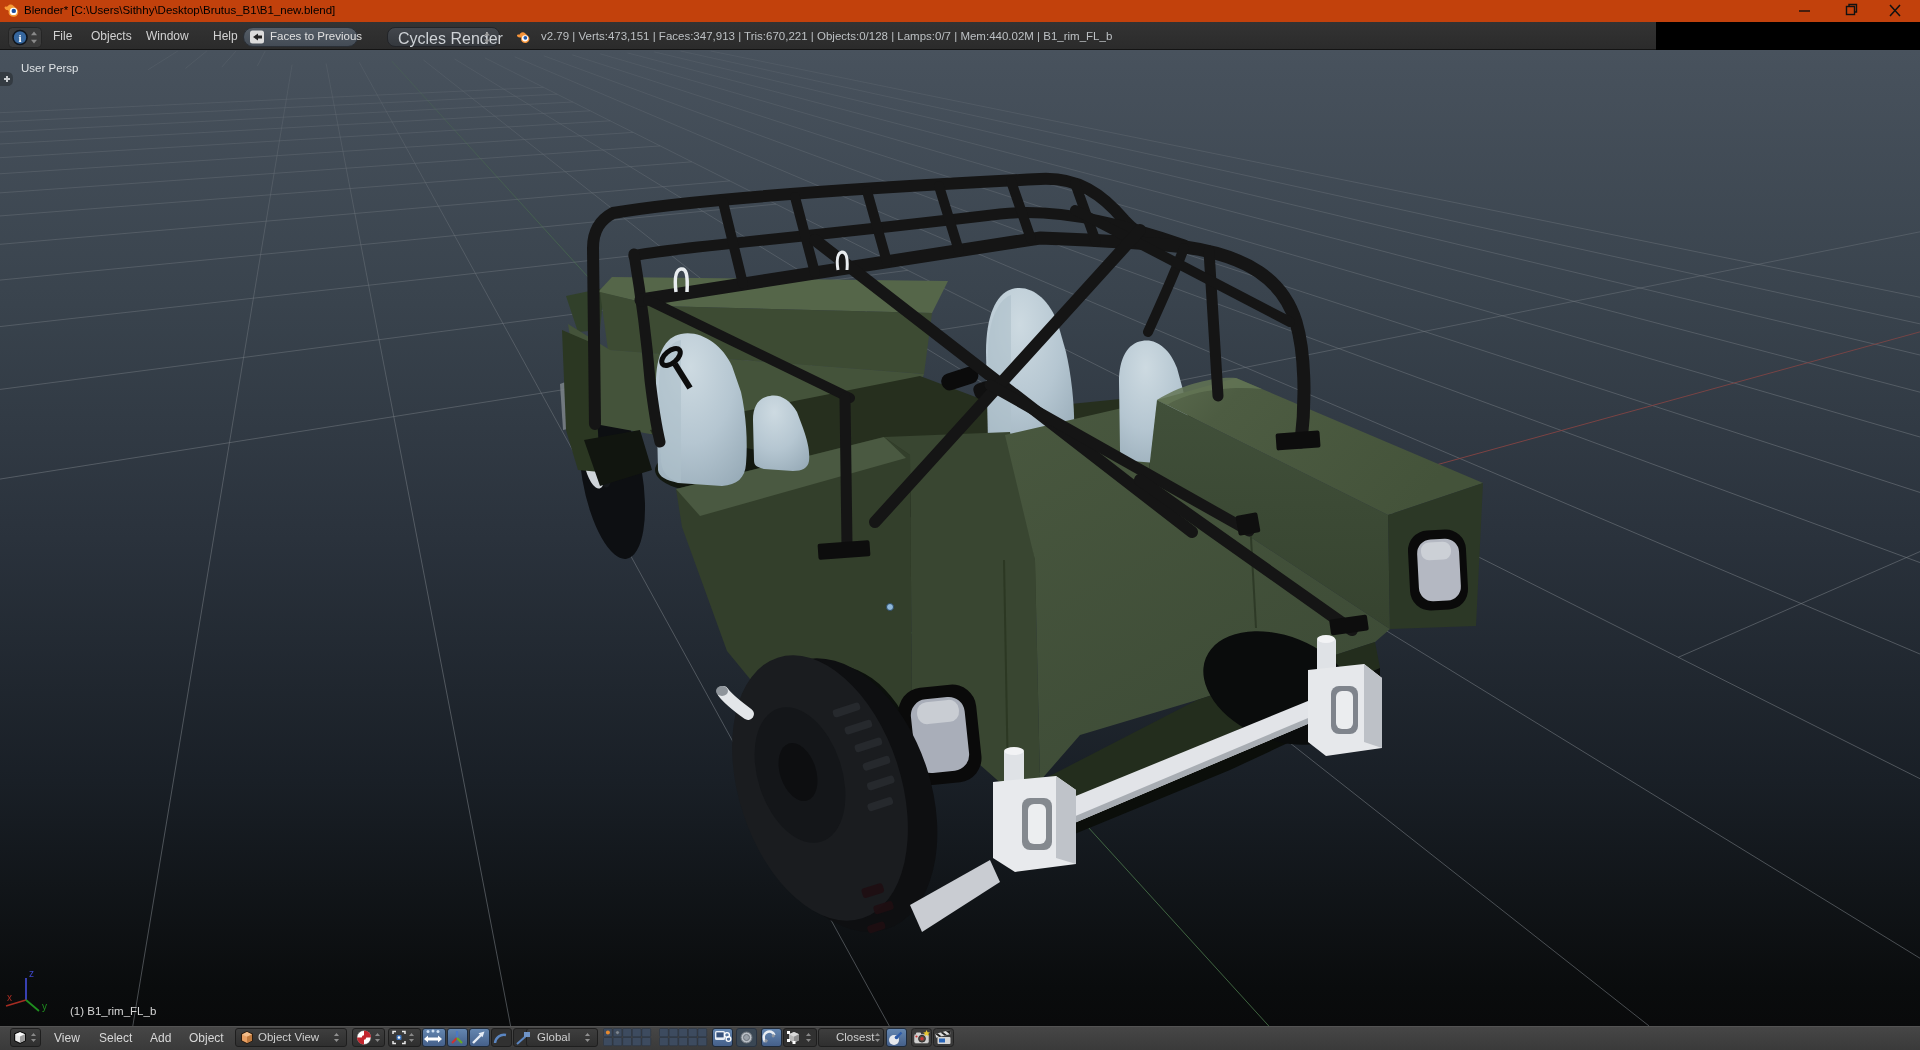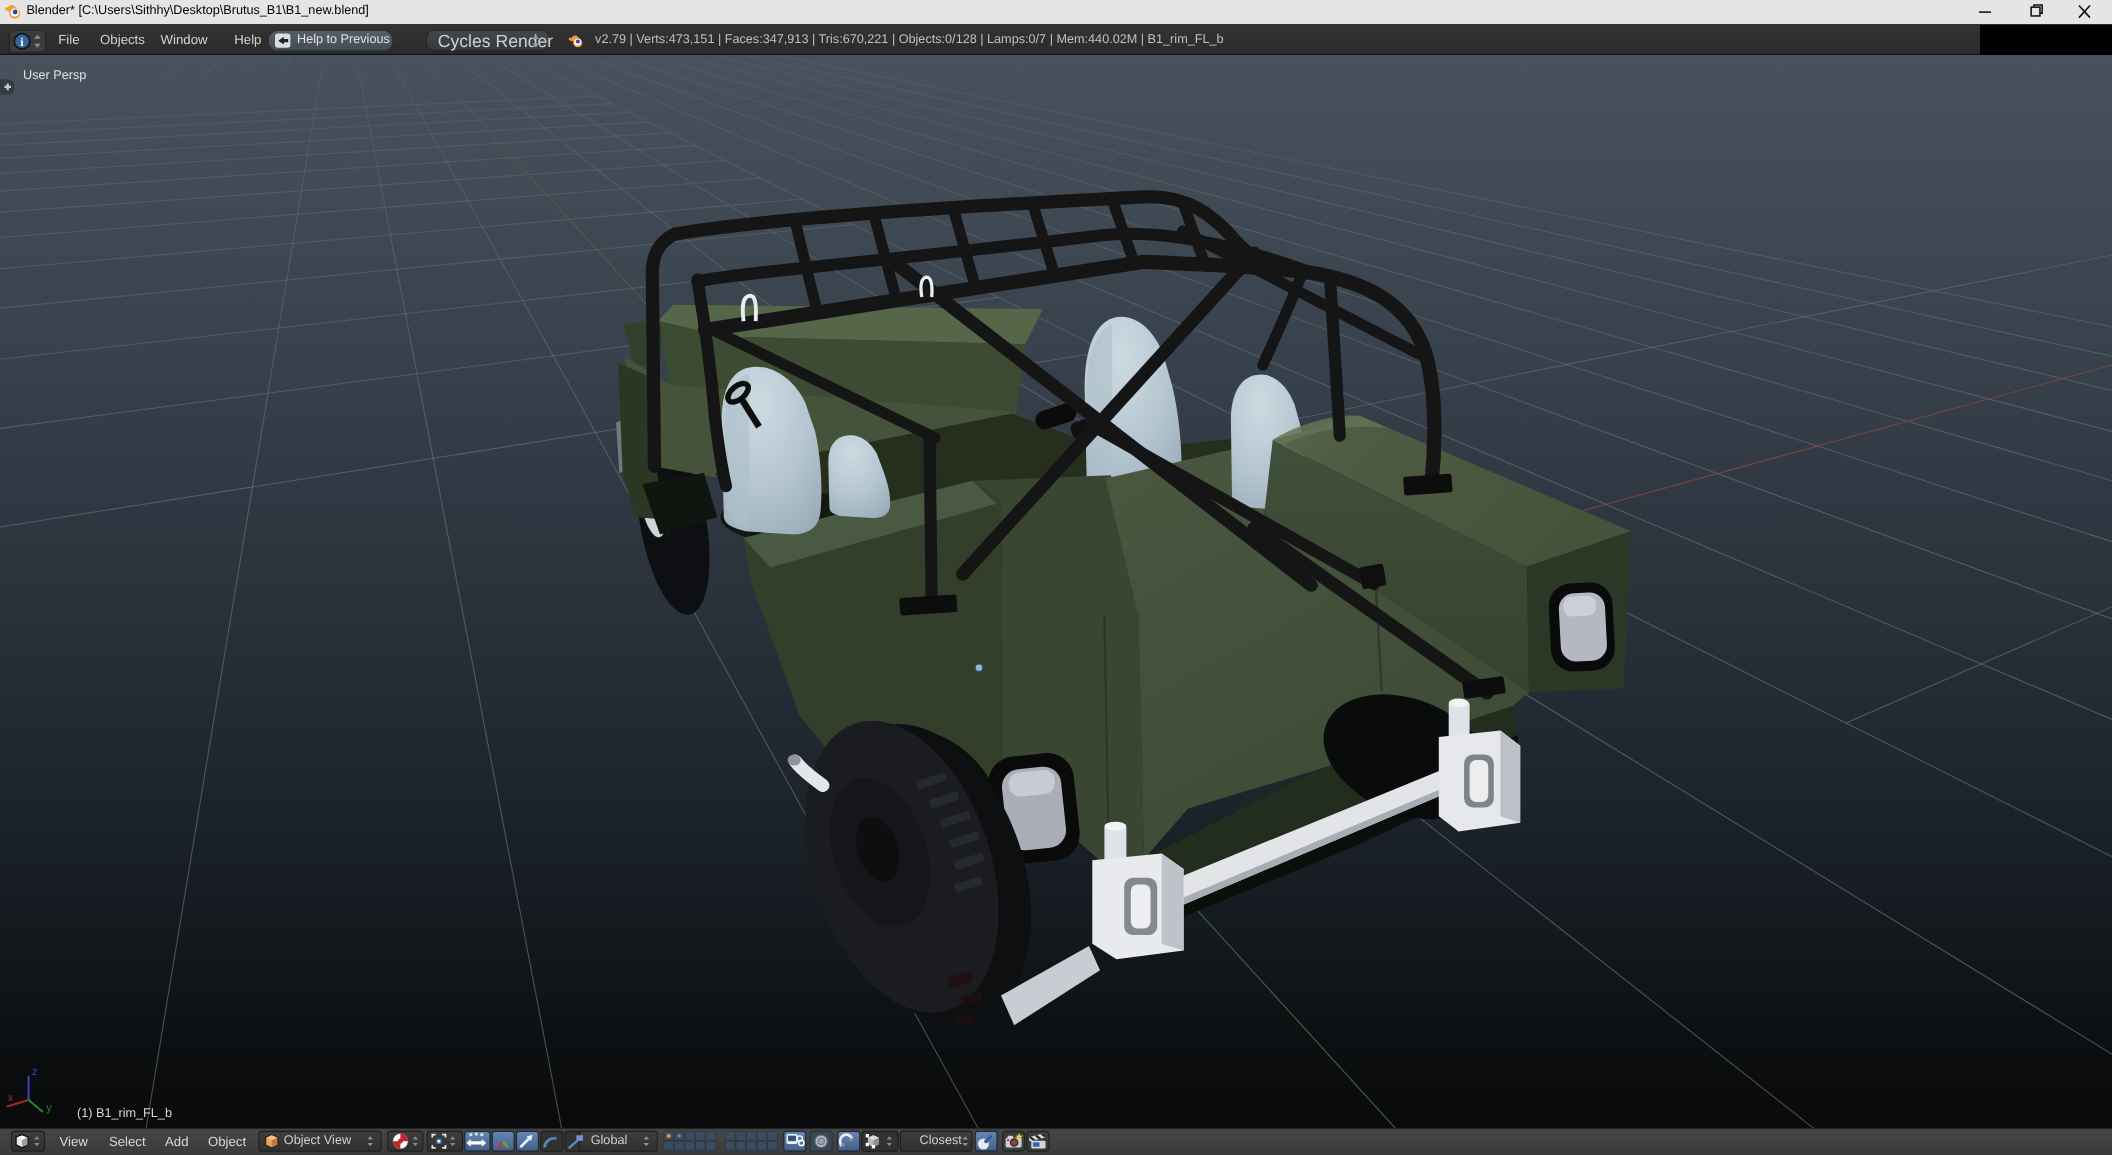--- a/index.html
+++ b/index.html
@@ -1,40 +1,40 @@
 <!DOCTYPE html>
 <html><head><meta charset="utf-8"><style>
 *{margin:0;padding:0;box-sizing:border-box}
 html,body{width:1920px;height:1050px;overflow:hidden;background:#000;
  font-family:"Liberation Sans",sans-serif;}
 .abs{position:absolute}
-#title{position:absolute;left:0;top:0;width:1920px;height:22px;background:#e5e5e5;color:#000}
+#title{position:absolute;left:0;top:0;width:1920px;height:22px;background:#c2410c;color:#000}
 #title .txt{position:absolute;left:24px;top:4px;font-size:11.5px;color:#000}
-#menubar{position:absolute;left:0;top:22px;width:1800px;height:28px;
+#menubar{position:absolute;left:0;top:22px;width:1656px;height:28px;
  background:linear-gradient(#333333,#2b2b2b);border-bottom:1px solid #141414}
 .mtxt{position:absolute;top:7px;font-size:12px;color:#d2d2d2}
 #viewport{position:absolute;left:0;top:50px;width:1920px;height:976px;
  background:linear-gradient(180deg,#48525d 0%,#39434d 26%,#2a323c 50%,#191f26 75%,#0a0c0d 96%,#090a0b 100%)}
 #toolbar{position:absolute;left:0;top:1026px;width:1920px;height:24px;
  background:linear-gradient(#464646,#3a3a3a);border-top:1px solid #535353}
 .ttxt{position:absolute;top:1031px;font-size:12px;color:#d8d8d8;z-index:30}
 .btn{position:absolute;border-radius:3px;background:linear-gradient(#3e3e3e,#2f2f2f);border:1px solid #1e1e1e;z-index:20}
 .bluebtn{position:absolute;border-radius:3px;background:linear-gradient(#6486b0,#45608a);border:1px solid #1e2a3a;z-index:20}
 #icons{position:absolute;left:0;top:0;z-index:40}
 </style></head><body>
 <div id="title">
 <div class="txt">Blender* [C:\Users\Sithhy\Desktop\Brutus_B1\B1_new.blend]</div>
 </div>
 <div id="menubar">
 <div class="mtxt" style="left:53px">File</div>
 <div class="mtxt" style="left:91px">Objects</div>
 <div class="mtxt" style="left:146px">Window</div>
 <div class="mtxt" style="left:213px">Help</div>
 <div class="abs" style="left:243px;top:5px;width:115px;height:20px;border-radius:10px;background:linear-gradient(#555d66,#434b55);border:1px solid #2a2f36"></div>
-<div class="mtxt" style="left:270px;color:#e0e0e0;font-size:11.5px;top:8px">Help to Previous</div>
+<div class="mtxt" style="left:270px;color:#e0e0e0;font-size:11.5px;top:8px">Faces to Previous</div>
 <div class="abs" style="left:387px;top:5px;width:113px;height:20px;border-radius:8px;background:linear-gradient(#43474d,#34383d);border:1px solid #222428"></div>
 <div class="mtxt" style="left:398px;top:8px;color:#ced2d6;font-size:16px">Cycles Render</div>
 <div class="mtxt" style="left:541px;top:8px;font-size:11.5px;color:#bcc0c3">v2.79 | Verts:473,151 | Faces:347,913 | Tris:670,221 | Objects:0/128 | Lamps:0/7 | Mem:440.02M | B1_rim_FL_b</div>
 </div>
 <div id="viewport">
 <svg width="1920" height="976" viewBox="0 50 1920 976" style="position:absolute;left:0;top:0">
 <defs>
 <linearGradient id="fade" x1="0" y1="50" x2="0" y2="1026" gradientUnits="userSpaceOnUse">
 <stop offset="0" stop-color="#fff" stop-opacity="0.26"></stop>
 <stop offset="0.18" stop-color="#fff" stop-opacity="0.6"></stop>

